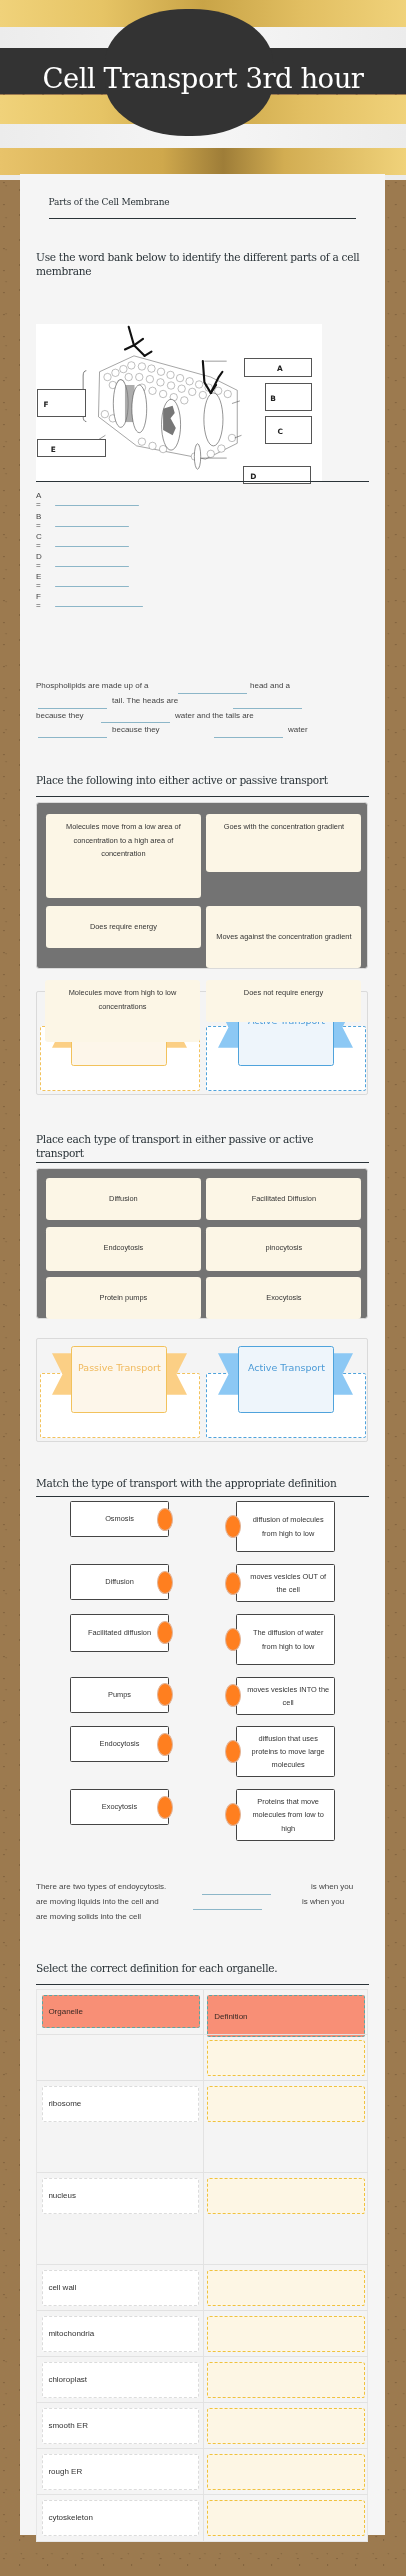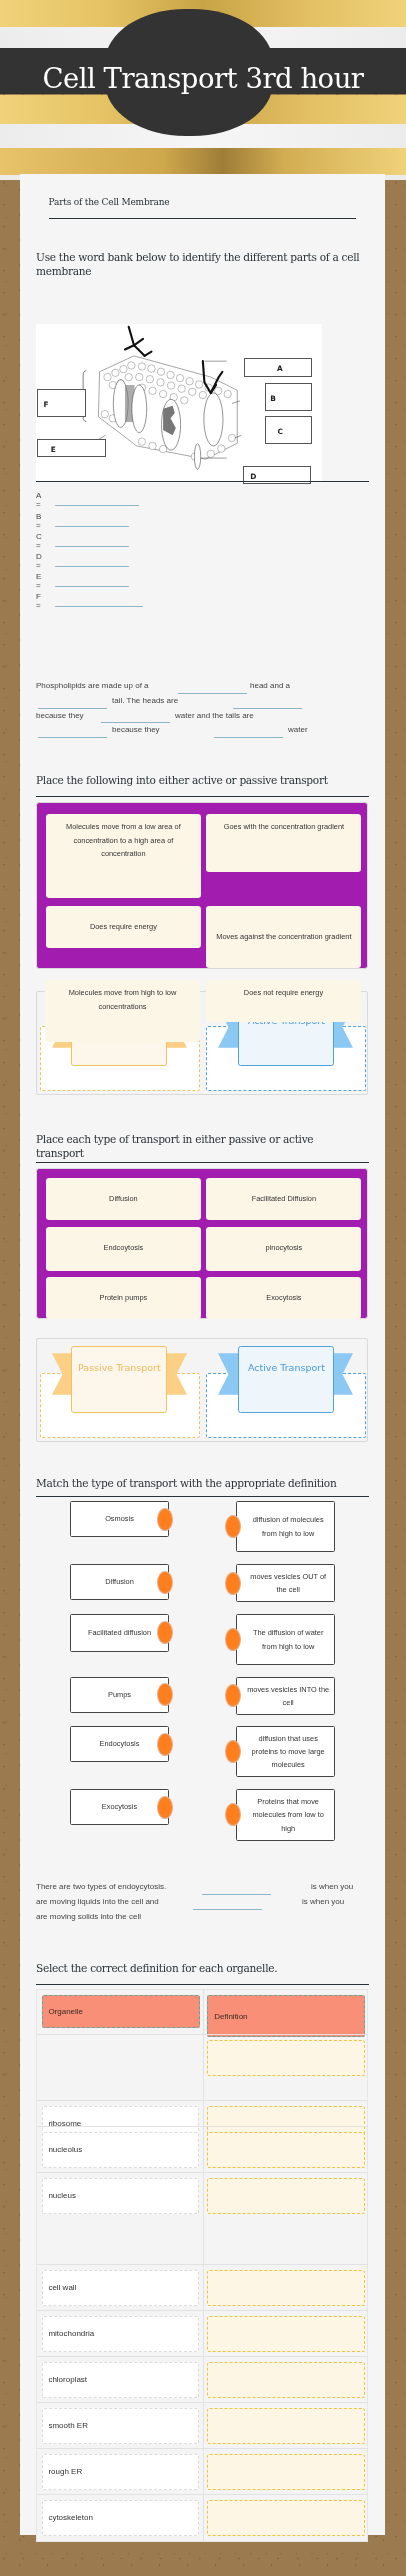--- a/index.html
+++ b/index.html
@@ -75,21 +75,21 @@
     position: absolute; height: 1.1px; background: #8cb6c8; border-radius: 0.5px;
   }
 
   
   .para { position: absolute; left: 16px; width: 333px; font-family: "Liberation Sans", sans-serif; font-size: 8px; color: #444; }
   .para .ln { position: absolute; white-space: nowrap; }
   .para .bl { position: absolute; height: 1.1px; background: #8cb6c8; }
 
   
   .drag-panel {
-    position: absolute; left: 16.4px; width: 332px; background: #a21caf;
+    position: absolute; left: 16.4px; width: 332px; background: #737373;
     border: 0.5px solid #dadada; border-radius: 3.2px;
   }
   .chip {
     position: absolute; background: #fcf6e6; border-radius: 3.2px;
     font-family: "Liberation Sans", sans-serif; font-size: 7.4px; color: #333;
     text-align: center; line-height: 13.2px; display: flex; align-items: center; justify-content: center;
     padding: 4.2px 6.3px;
   }
   .chip.top { align-items: flex-start; padding-top: 6.3px; }
 
@@ -423,26 +423,22 @@
 
   <div class="table" style="top: 1815px; height: 553px;">
     <div class="vdiv"></div>
     <div class="trow" style="top:0; height:44px; border-top:none;">
       <div class="thead-cell" style="left:4.2px; top:5.3px; height:33px;">Organelle</div>
       <div class="thead-cell" style="left:170px; top:5.3px; height:42px;">Definition</div>
     </div>
   <div class="trow" style="top: 44px; height: 46px;">
           <div class="tcell-r" style="top: 4.8px; height: 36px;"></div>
         </div>
-        <div class="trow" style="top: 90px; height: 46px; margin-top: 20px;">
+        <div class="trow" style="top: 90px; height: 46px;">
           <div class="tcell-l" style="top: 4.8px; height: 36px;">ribosome</div>
-          <div class="tcell-r" style="top: 4.8px; height: 36px;"></div>
-        </div>
-        <div class="trow" style="top: 136px; height: 46px;">
-          <div class="tcell-l" style="top: 4.8px; height: 36px;">nucleolus</div>
           <div class="tcell-r" style="top: 4.8px; height: 36px;"></div>
         </div>
         <div class="trow" style="top: 182px; height: 46px;">
           <div class="tcell-l" style="top: 4.8px; height: 36px;">nucleus</div>
           <div class="tcell-r" style="top: 4.8px; height: 36px;"></div>
         </div>
         <div class="trow" style="top: 274px; height: 46px;">
           <div class="tcell-l" style="top: 4.8px; height: 36px;">cell wall</div>
           <div class="tcell-r" style="top: 4.8px; height: 36px;"></div>
         </div>

